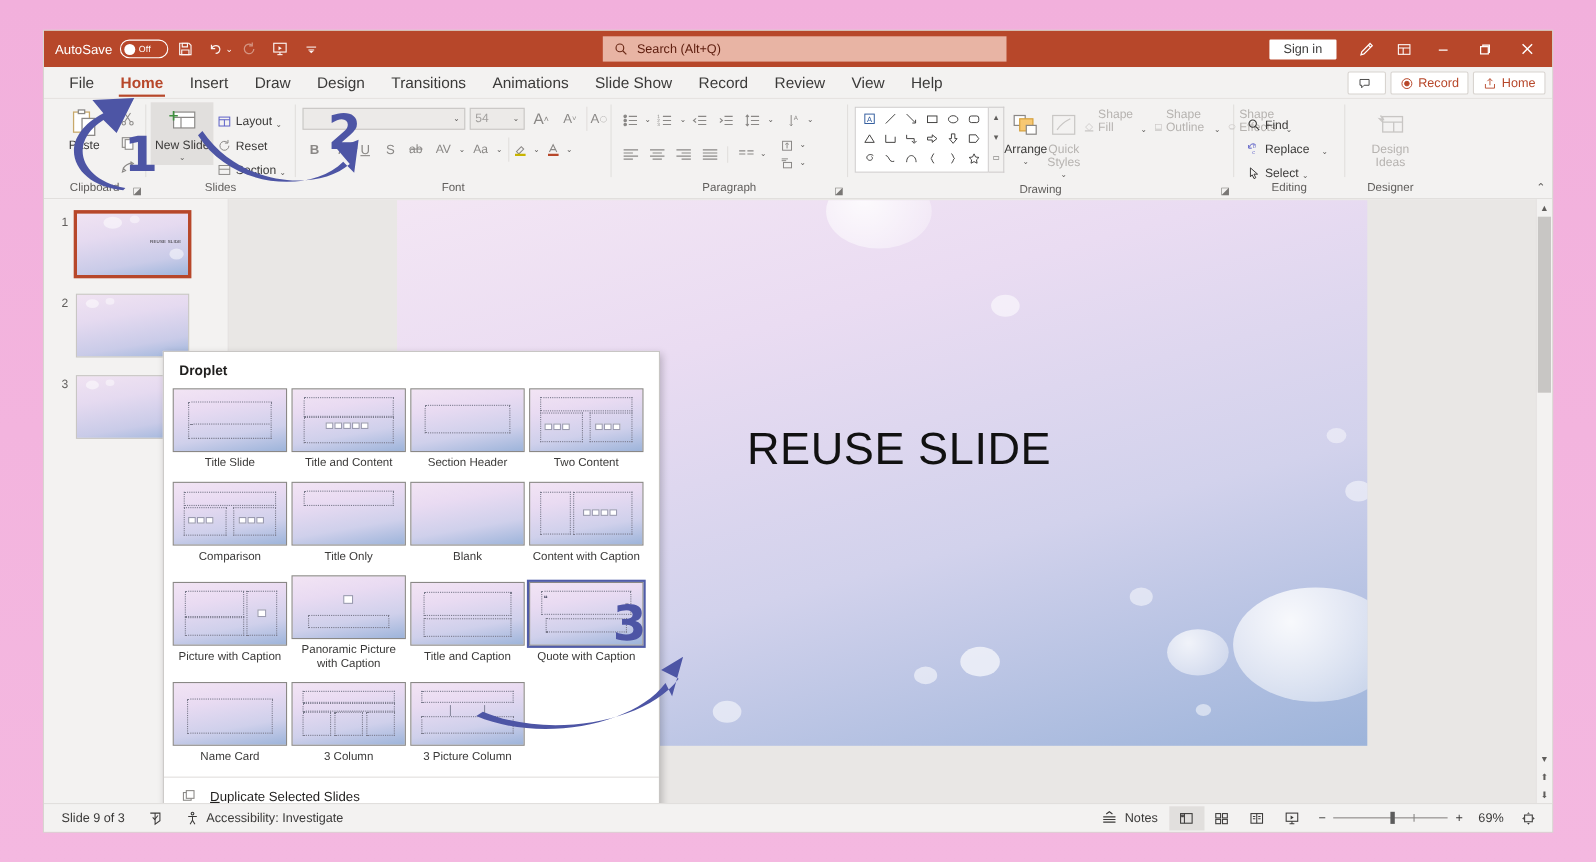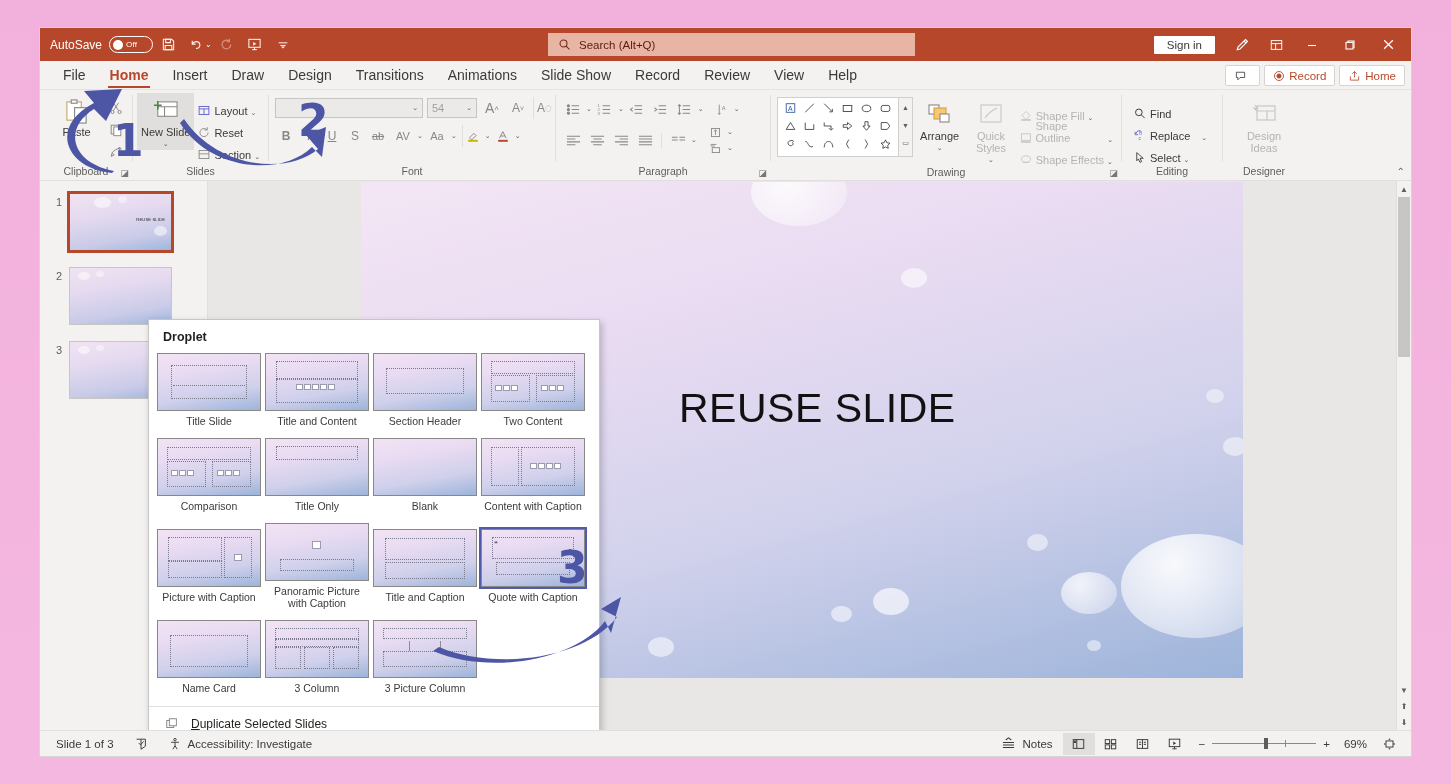--- a/index.html
+++ b/index.html
@@ -665,21 +665,21 @@
         <div class="bigbtn dim" style="width:50px;">
           <span class="ic">
             <svg width="26" height="24" viewBox="0 0 26 24" fill="none" stroke="#c8c6c4" stroke-width="1.1">
               <rect x="3" y="2" width="20" height="17"></rect>
                 <path d="M7 15c4-6 8-8 12-10"></path>
             </svg>
           </span>
           <span>Quick Styles</span>
           <span class="caret">⌄</span>
         </div>
-        <div style="display:flex;flex-direction:column;padding-top:3px;">
+        <div style="display:flex;flex-direction:row;padding-top:3px;">
           <div class="smrow dim">
             <svg width="14" height="13" viewBox="0 0 16 16" fill="none" stroke="#c8c6c4" stroke-width="1.1">
               <path d="M3 8l5-5 5 5-5 5z"></path>
                 <path d="M2 13.5h12" stroke="#c8c6c4" stroke-width="2"></path>
             </svg>
             <span>Shape Fill</span>
             <span class="caret">⌄</span>
           </div>
           <div class="smrow dim">
             <svg width="14" height="13" viewBox="0 0 16 16" fill="none" stroke="#c8c6c4" stroke-width="1.1">
@@ -987,21 +987,21 @@
           </span>
           <span><u>D</u>uplicate Selected Slides</span>
         </div>
 
       </div>
 
     </div>
   </div>
 
   <div class="status">
-    <div class="st-item">Slide 1 of 3</div>
+    <div class="st-item">Slide 9 of 3</div>
     <div class="st-item">
       <svg width="14" height="14" viewBox="0 0 16 16" fill="none" stroke="#3b3a39" stroke-width="1.1">
         <path d="M3 2.5h10v8l-5 3.5V2.5"></path>
           <path d="M5.5 7l2 2 3.5-4"></path>
       </svg>
     </div>
     <div class="st-item">
       <svg width="14" height="14" viewBox="0 0 16 16" fill="none" stroke="#3b3a39" stroke-width="1.1">
         <circle cx="8" cy="3" r="1.4"></circle>
           <path d="M3.5 6h9M8 6v4M8 10l-2.5 4M8 10l2.5 4"></path>

